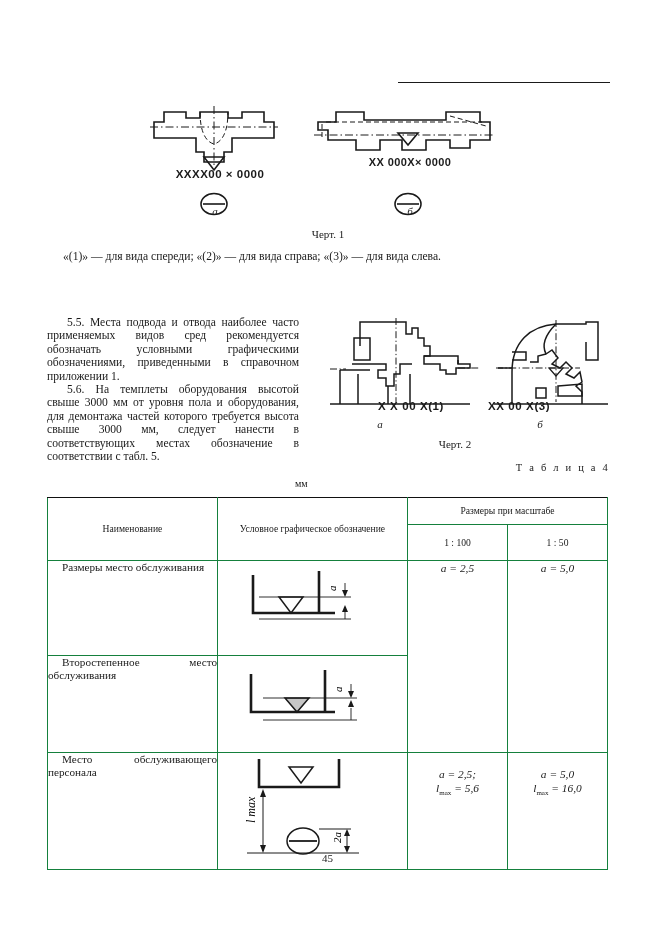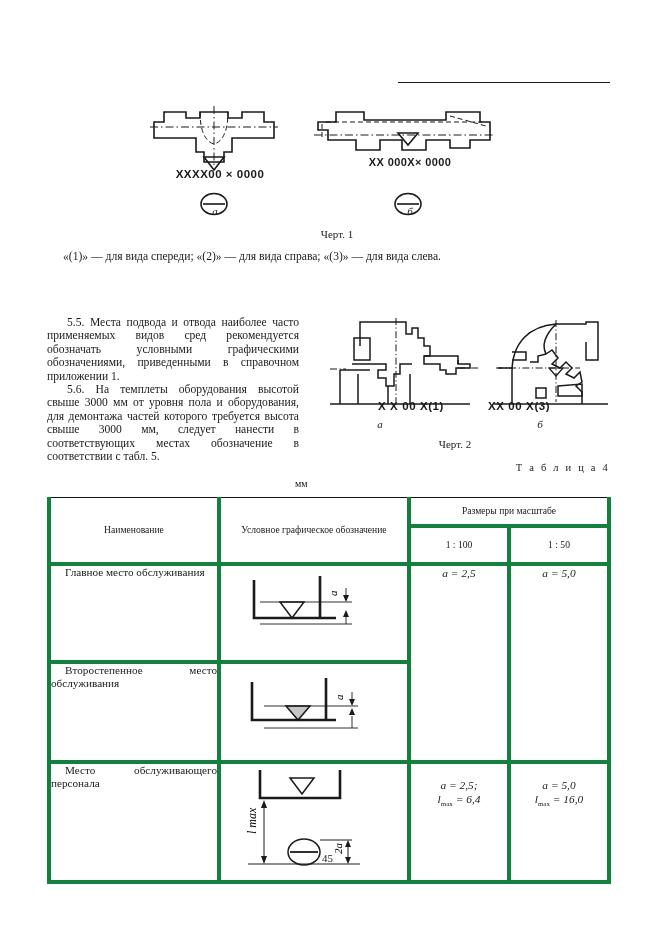--- a/index.html
+++ b/index.html
@@ -28,21 +28,21 @@
     background:#1a1a1a;
   }
 
   
   .fig1{position:absolute;left:150px;top:100px;width:350px;height:125px;}
   .fig1 svg{display:block;}
 
   .cap{
     font-size:11px;text-align:center;font-family:"Liberation Serif",serif;
   }
-  .cap1{position:absolute;left:262px;top:228px;width:150px;}
+  .cap1{position:absolute;left:253px;top:228px;width:150px;}
   .cap2{position:absolute;left:390px;top:438px;width:130px;}
 
   
   .txt{
     font-size:11.6px;line-height:13.4px;text-align:justify;
     text-justify:inter-word;
     font-family:"Liberation Serif", serif;
   }
   .para-full{position:absolute;left:47px;top:250px;width:558px;}
   .para-narrow{position:absolute;left:47px;top:316px;width:252px;}
@@ -62,21 +62,21 @@
     position:absolute;left:295px;top:478px;font-size:10px;
     font-family:"Liberation Serif", serif;
     text-align:right;
   }
   table.main{
     position:absolute;left:47px;top:497px;
     width:560px;border-collapse:collapse;
     table-layout:fixed;
   }
   table.main td,table.main th{
-    border:4px solid #15803d;
+    border:1px solid #15803d;
     font-weight:normal;
     vertical-align:top;
     padding:0;
   }
   table.main .topline{border-top:1.8px solid #111;}
   .hcell{
     text-align:center;font-size:9.6px;line-height:12px;
     padding:6px 4px;font-family:"Liberation Serif", serif;
   }
   .hcell.vmid{vertical-align:middle;}
@@ -221,21 +221,21 @@
         <th class="hcell topline" colspan="2" style="height:26px;vertical-align:middle;">Размеры при масштабе</th>
       </tr>
       <tr>
         <th class="hcell" style="height:34px;vertical-align:middle;">1 : 100</th>
         <th class="hcell" style="vertical-align:middle;">1 : 50</th>
       </tr>
     </thead>
     <tbody>
       <tr>
         <td class="namecell" style="height:94px;">
-          <span class="lead">Главное место обслуживания</span>
+          <span class="lead">Размеры место обслуживания</span>
         </td>
         <td class="symcell">
           <svg width="180" height="88" viewBox="0 0 180 88">
             <g fill="none" stroke="#1a1a1a" stroke-width="2.6">
               <path d="M30,14 L30,52 L112,52"></path>
               <path d="M96,10 L96,52"></path>
             </g>
             <polygon points="56,36 80,36 68,52" fill="none" stroke="#1a1a1a" stroke-width="1.5"></polygon>
             <g fill="none" stroke="#1a1a1a" stroke-width="0.9">
               <path d="M36,36 L128,36"></path>
@@ -298,21 +298,21 @@
             <ellipse cx="80" cy="88" rx="16" ry="13" fill="none" stroke="#1a1a1a" stroke-width="1.5"></ellipse>
             <line x1="66" y1="88" x2="94" y2="88" stroke="#1a1a1a" stroke-width="1.8"></line>
             <text x="32" y="70" font-family="'Liberation Serif',serif" font-size="12" font-style="italic" transform="rotate(-90 32 70)">l max</text>
             <text x="118" y="90" font-family="'Liberation Serif',serif" font-size="11" font-style="italic" transform="rotate(-90 118 90)">2a</text>
           </svg>
         </td>
         <td class="valcell" style="vertical-align:top;padding-top:14px;">
           <div>a = 2,5;</div>
           <div>
             <i>l</i><sub>max</sub>
-            <span>= 6,4</span>
+            <span>= 5,6</span>
           </div>
         </td>
         <td class="valcell" style="vertical-align:top;padding-top:14px;">
           <div>a = 5,0</div>
           <div>
             <i>l</i><sub>max</sub>
             <span>= 16,0</span>
           </div>
         </td>
       </tr>

